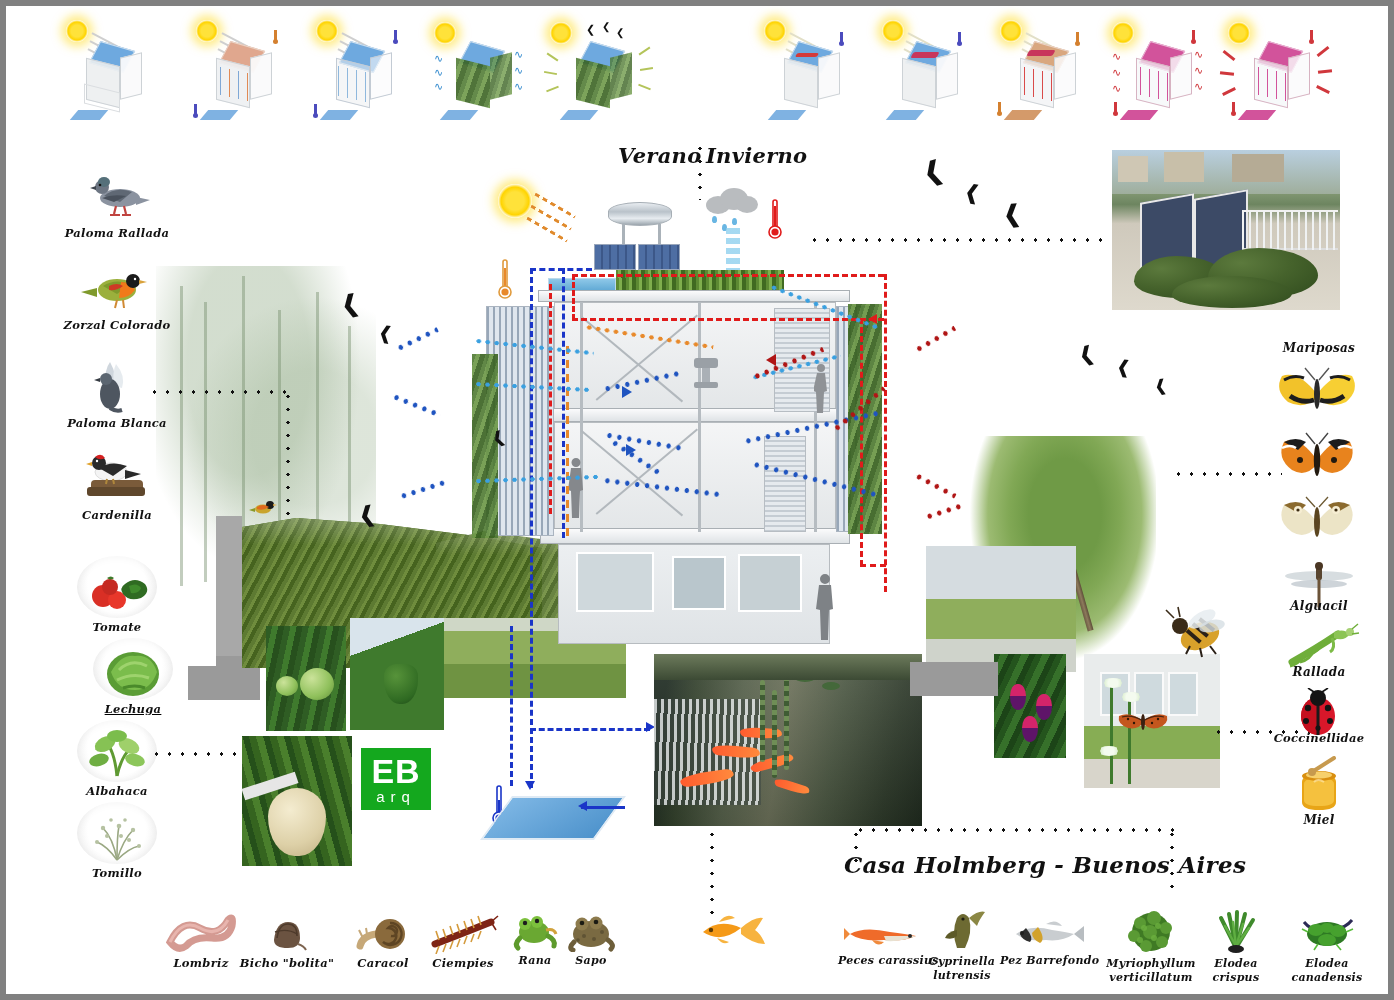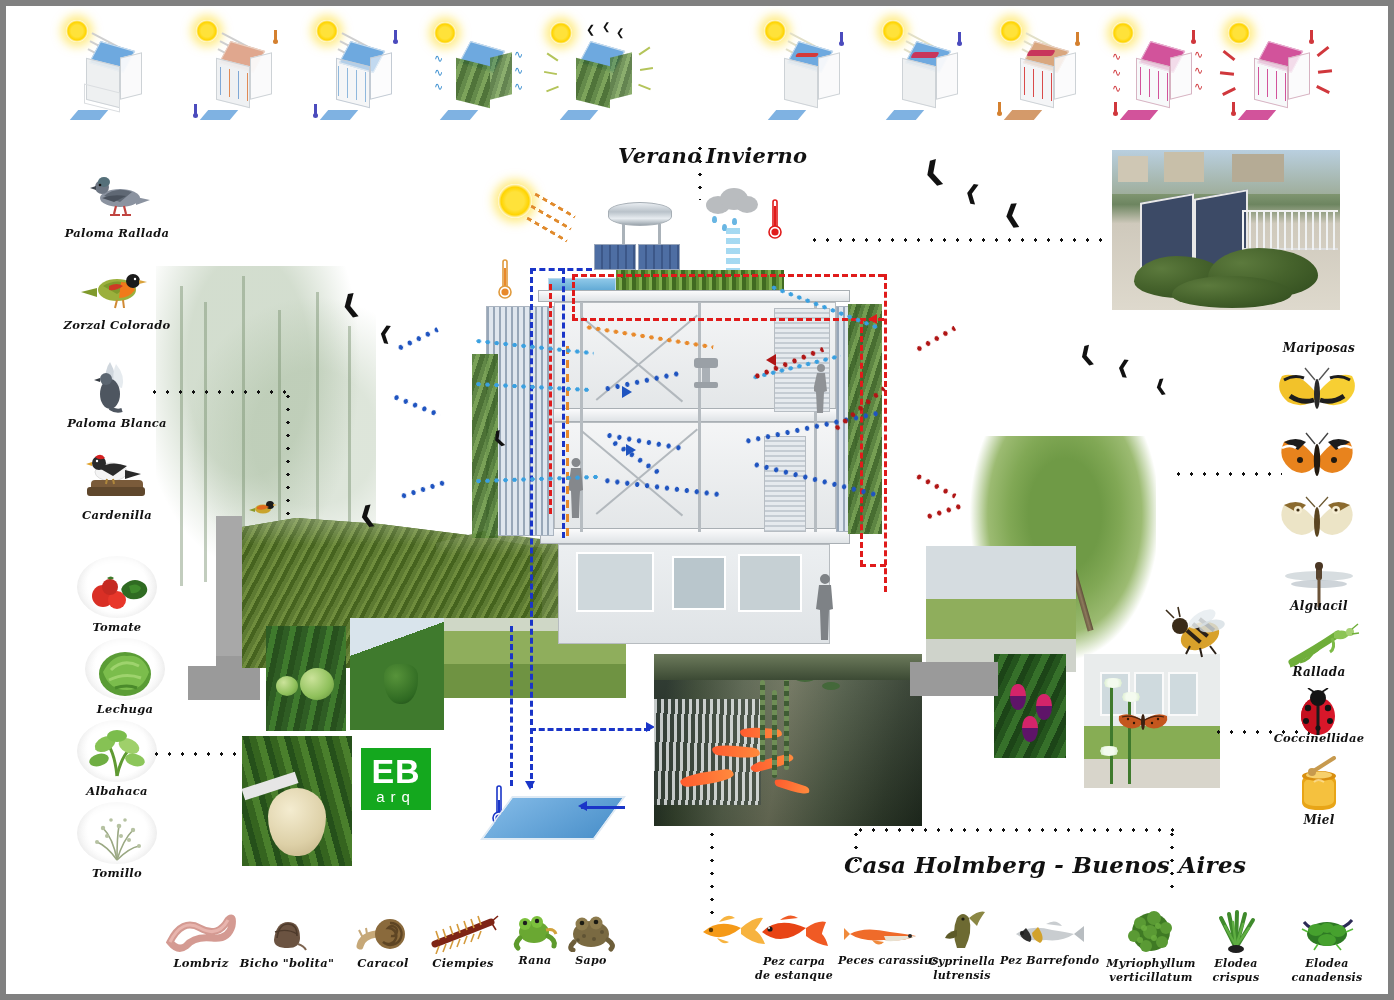--- a/index.html
+++ b/index.html
@@ -494,21 +494,21 @@
           <circle cx="40" cy="44" r="9" fill="#e8372a"></circle>
           <circle cx="33" cy="31" r="8" fill="#c52a22"></circle>
           <path d="M30 22 q4 -3 7 0 q-3 3 -7 0z" fill="#3d7a2a"></path>
           <path d="M48 28 q10 -8 20 0 q6 8 -4 14 q-12 4 -18 -4 q-4 -6 2 -10z" fill="#2f6b22"></path>
           <path d="M52 30 q8 -4 12 2 q-2 6 -10 5z" fill="#3f8a2c"></path>
         </svg>
       </div>
       <div class="cap calli">Tomate</div>
     </div>
 
-    <div class="spec abs" style="left:16px;top:472px;">
+    <div class="spec abs" style="left:24px;top:472px;text-decoration:underline;">
       <div class="thumb circlebg" style="height:62px;width:80px;margin:0 15px;">
         <svg width="80" height="62" viewBox="0 0 80 62">
           <ellipse cx="40" cy="36" rx="26" ry="22" fill="#5a9c35"></ellipse>
           <path d="M18 34 q10 -18 24 -16 q16 -2 22 16 q-6 18 -22 18 q-18 0 -24 -18z" fill="#7bbd4c"></path>
           <path d="M26 32 q12 -12 28 -4" stroke="#9ed36d" stroke-width="3" fill="none"></path>
           <path d="M24 42 q16 -8 32 -2" stroke="#9ed36d" stroke-width="3" fill="none"></path>
           <path d="M30 50 q12 -4 22 0" stroke="#4a8a2b" stroke-width="3" fill="none"></path>
         </svg>
       </div>
       <div class="cap calli">Lechuga</div>
@@ -1066,33 +1066,20 @@
           <path d="M8 22 Q24 8 46 18 Q26 34 8 22Z" fill="#f59a18"></path>
           <path d="M46 18 q14 -12 22 -10 q-6 10 -8 12 q6 4 10 14 q-12 0 -24 -10z" fill="#f7b33f"></path>
           <path d="M24 12 q8 -10 16 -4" fill="#f7b33f"></path>
           <circle cx="16" cy="20" r="2.2" fill="#5d3a06"></circle>
           <path d="M22 28 q6 8 12 4" fill="#f7b33f"></path>
         </svg>
       </div>
       <div class="cap calli" style="font-size:11px;"></div>
     </div>
 
-    <div class="spec abs" style="left:248px;top:0;width:92px;">
-      <div class="thumb" style="height:46px;">
-        <svg width="80" height="40" viewBox="0 0 80 40">
-          <path d="M8 20 Q24 4 52 16 Q28 36 8 20Z" fill="#e84415"></path>
-          <path d="M52 16 q12 -8 20 -6 q-4 10 -4 12 q4 4 6 12 q-12 -2 -22 -10z" fill="#f05a24"></path>
-          <path d="M26 8 q10 -8 18 -2" fill="#f05a24"></path>
-          <circle cx="16" cy="17" r="2.6" fill="#1a1a1a"></circle>
-          <circle cx="15" cy="16" r="1" fill="#fff"></circle>
-        </svg>
-      </div>
-      <div class="cap calli wrap" style="font-size:11px;line-height:1.25;white-space:pre-line;">Pez carpa
-de estanque</div>
-    </div>
 
     <div class="spec abs" style="left:338px;top:0;width:92px;">
       <div class="thumb" style="height:46px;">
         <svg width="80" height="36" viewBox="0 0 80 36">
           <path d="M6 18 Q20 10 46 16 Q62 18 72 20 Q58 26 40 24 Q18 26 6 18Z" fill="#ef6b2a"></path>
           <path d="M40 20 Q56 20 72 20 Q58 26 42 25Z" fill="#e8e2d2"></path>
           <path d="M6 18 l-6 -6 l0 12z" fill="#f08a3c"></path>
           <circle cx="66" cy="20" r="2" fill="#2a2a2a"></circle>
           <path d="M28 24 q6 8 12 2" fill="#f08a3c"></path>
         </svg>

